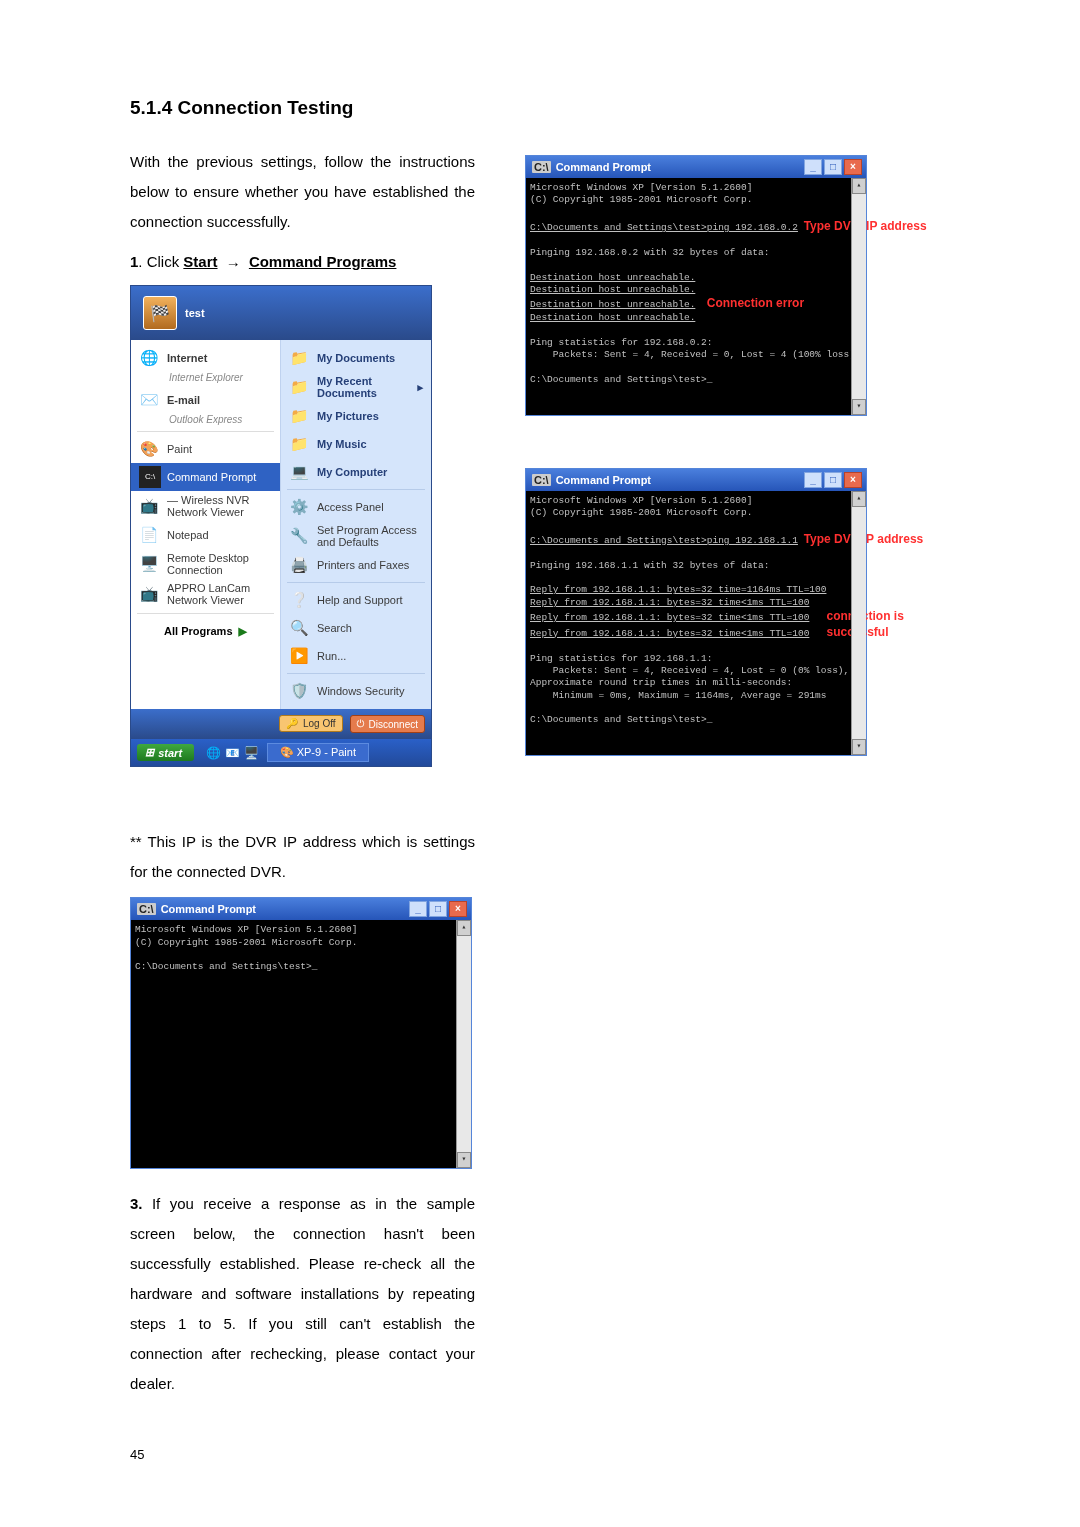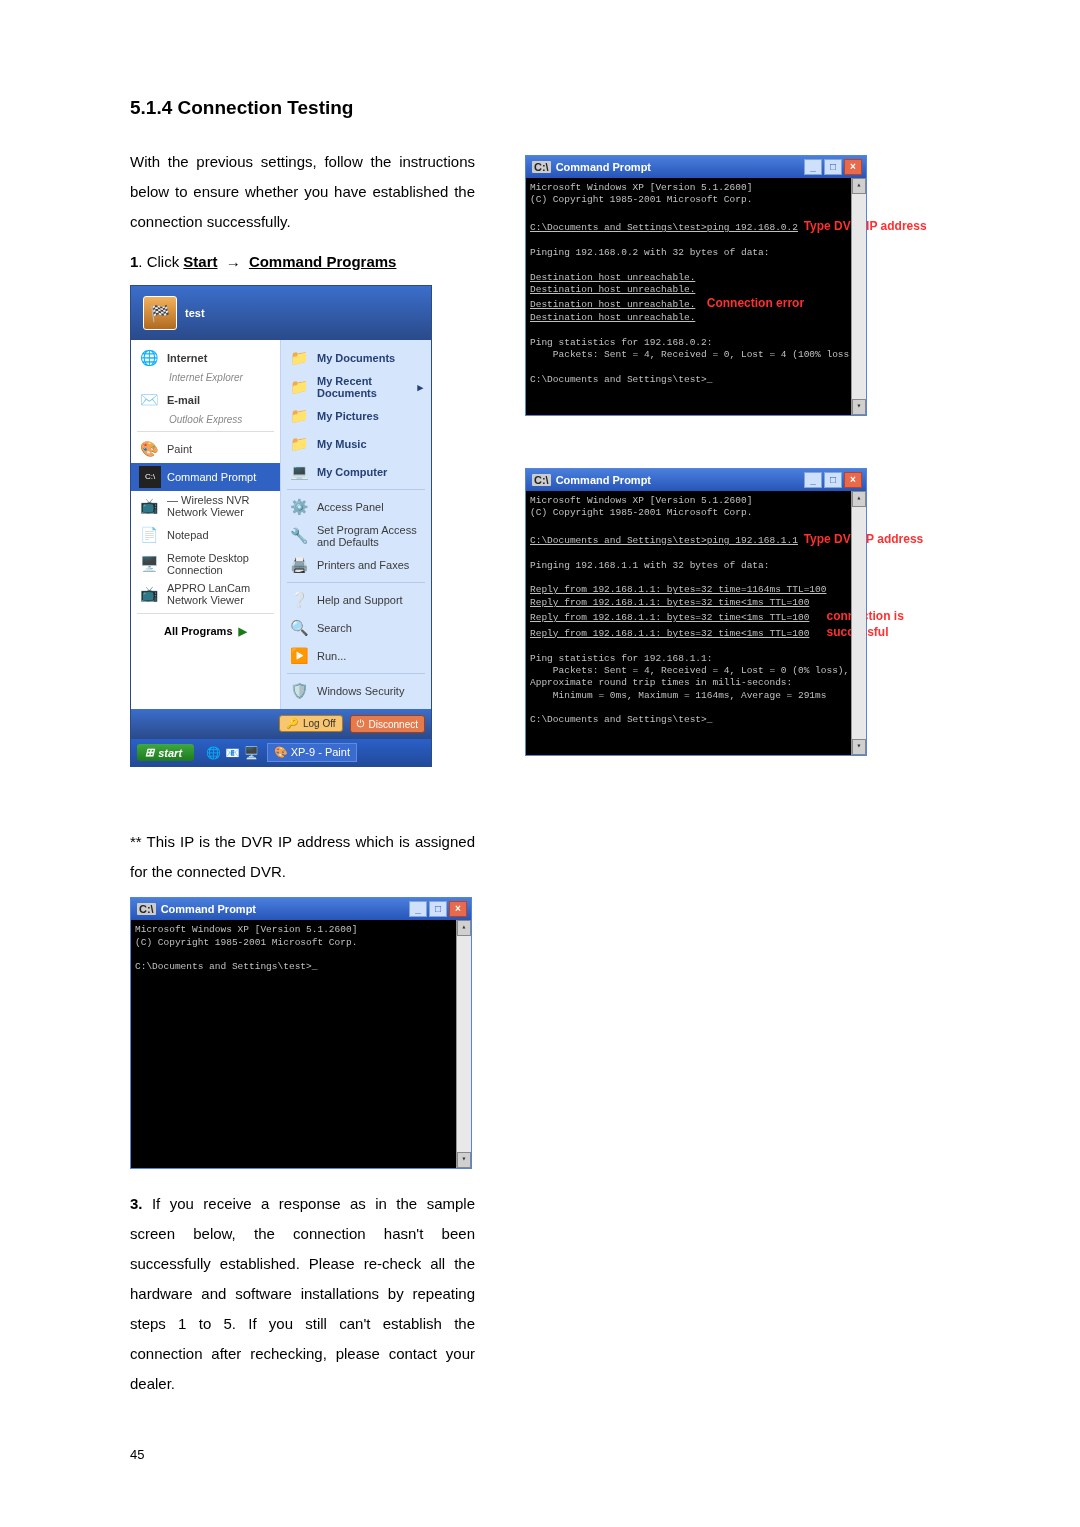--- a/index.html
+++ b/index.html
@@ -302,27 +302,27 @@
         <div class="sm-task">
           <span class="sm-start">
               <span>⊞</span>
               <span>start</span>
             </span>
           <span class="task-icons">
               <span>🌐</span>
               <span>📧</span>
               <span>🖥️</span>
             </span>
-          <span style="background:#3a6bce;padding:2px 6px;border:1px solid #5c8be0;"><span>🎨</span> <span>XP-9 - Paint</span></span>
+          <span style="background:#3a6bce;padding:2px 12px;border:1px solid #5c8be0;"><span>🎨</span> <span>XP-9 - Paint</span></span>
         </div>
       </div>
 
       <div style="height:40px"></div>
 
-      <div class="paragraph">** This IP is the DVR IP address which is assigned for the connected DVR.</div>
+      <div class="paragraph">** This IP is the DVR IP address which is settings for the connected DVR.</div>
 
       <div class="cmdwin">
         <div class="cmd-titlebar">
           <span class="t-icon">C:\</span>
           <span class="cmd-title">Command Prompt</span>
           <span class="cmd-wbtns">
             <span class="cmd-wbtn">_</span>
             <span class="cmd-wbtn">□</span>
             <span class="cmd-wbtn close">×</span>
           </span>

